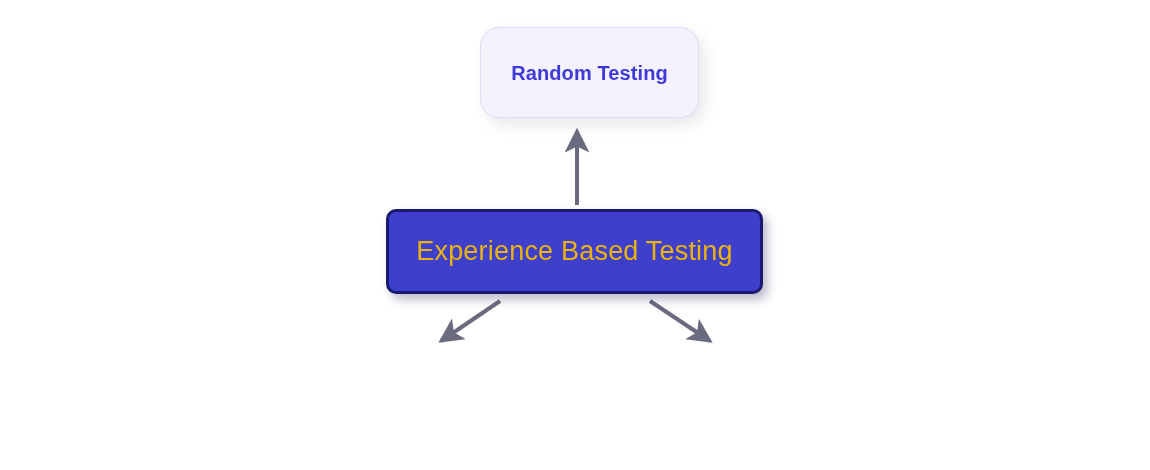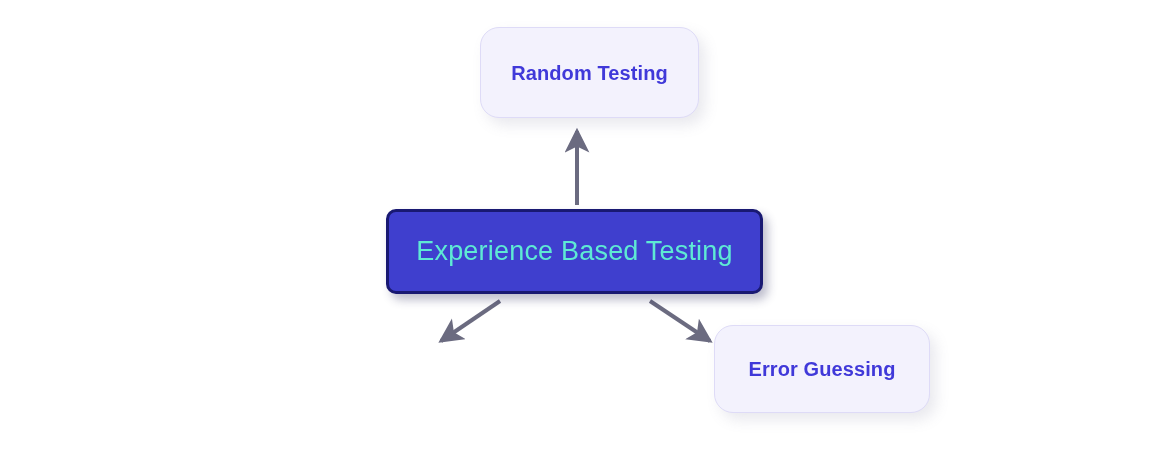--- a/index.html
+++ b/index.html
@@ -54,21 +54,21 @@
     letter-spacing: 0.1px;
   }
   
   .node-primary {
     background: #3f3fce;
     border: 3px solid #191972;
     border-radius: 10px;
     box-shadow: 5px 6px 10px rgba(40, 40, 90, 0.30);
   }
   .node-primary .node-label {
-    color: #5eead4;
+    color: #eab308;
     font-weight: normal;
     font-size: 27px;
     letter-spacing: 0.2px;
   }
   
   #node-random-testing {
     left: 480px;  top: 27px;
     width: 219px; height: 91px;
   }
   #node-experience-based-testing {
@@ -111,17 +111,14 @@
 
   <div id="node-random-testing" class="node node-light">
     <span class="node-label">Random Testing</span>
   </div>
 
   <div id="node-experience-based-testing" class="node node-primary">
     <span class="node-label">Experience Based Testing</span>
   </div>
 
 
-  <div id="node-error-guessing" class="node node-light">
-    <span class="node-label">Error Guessing</span>
-  </div>
 
 </div>
 
 </body></html>

